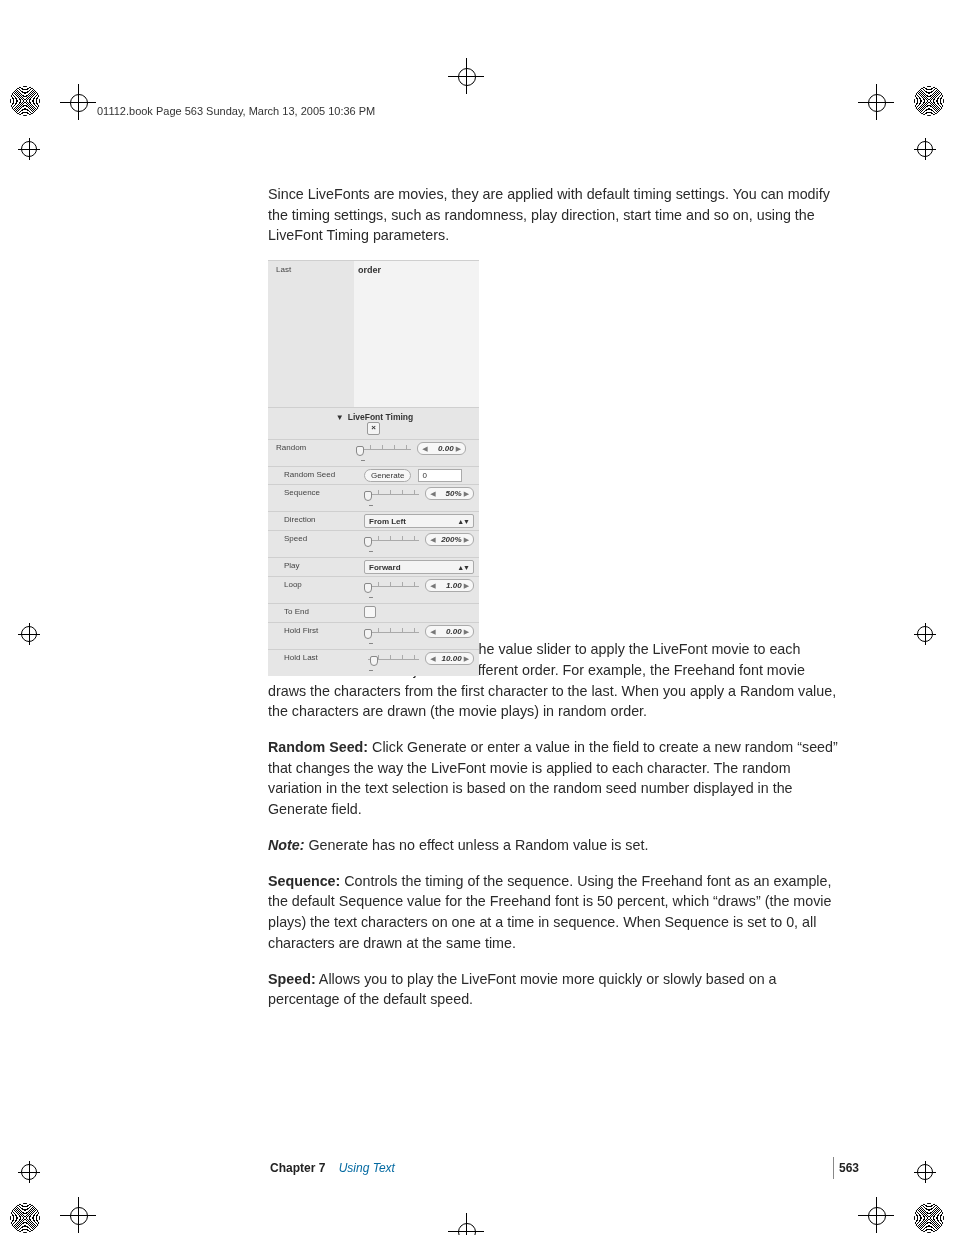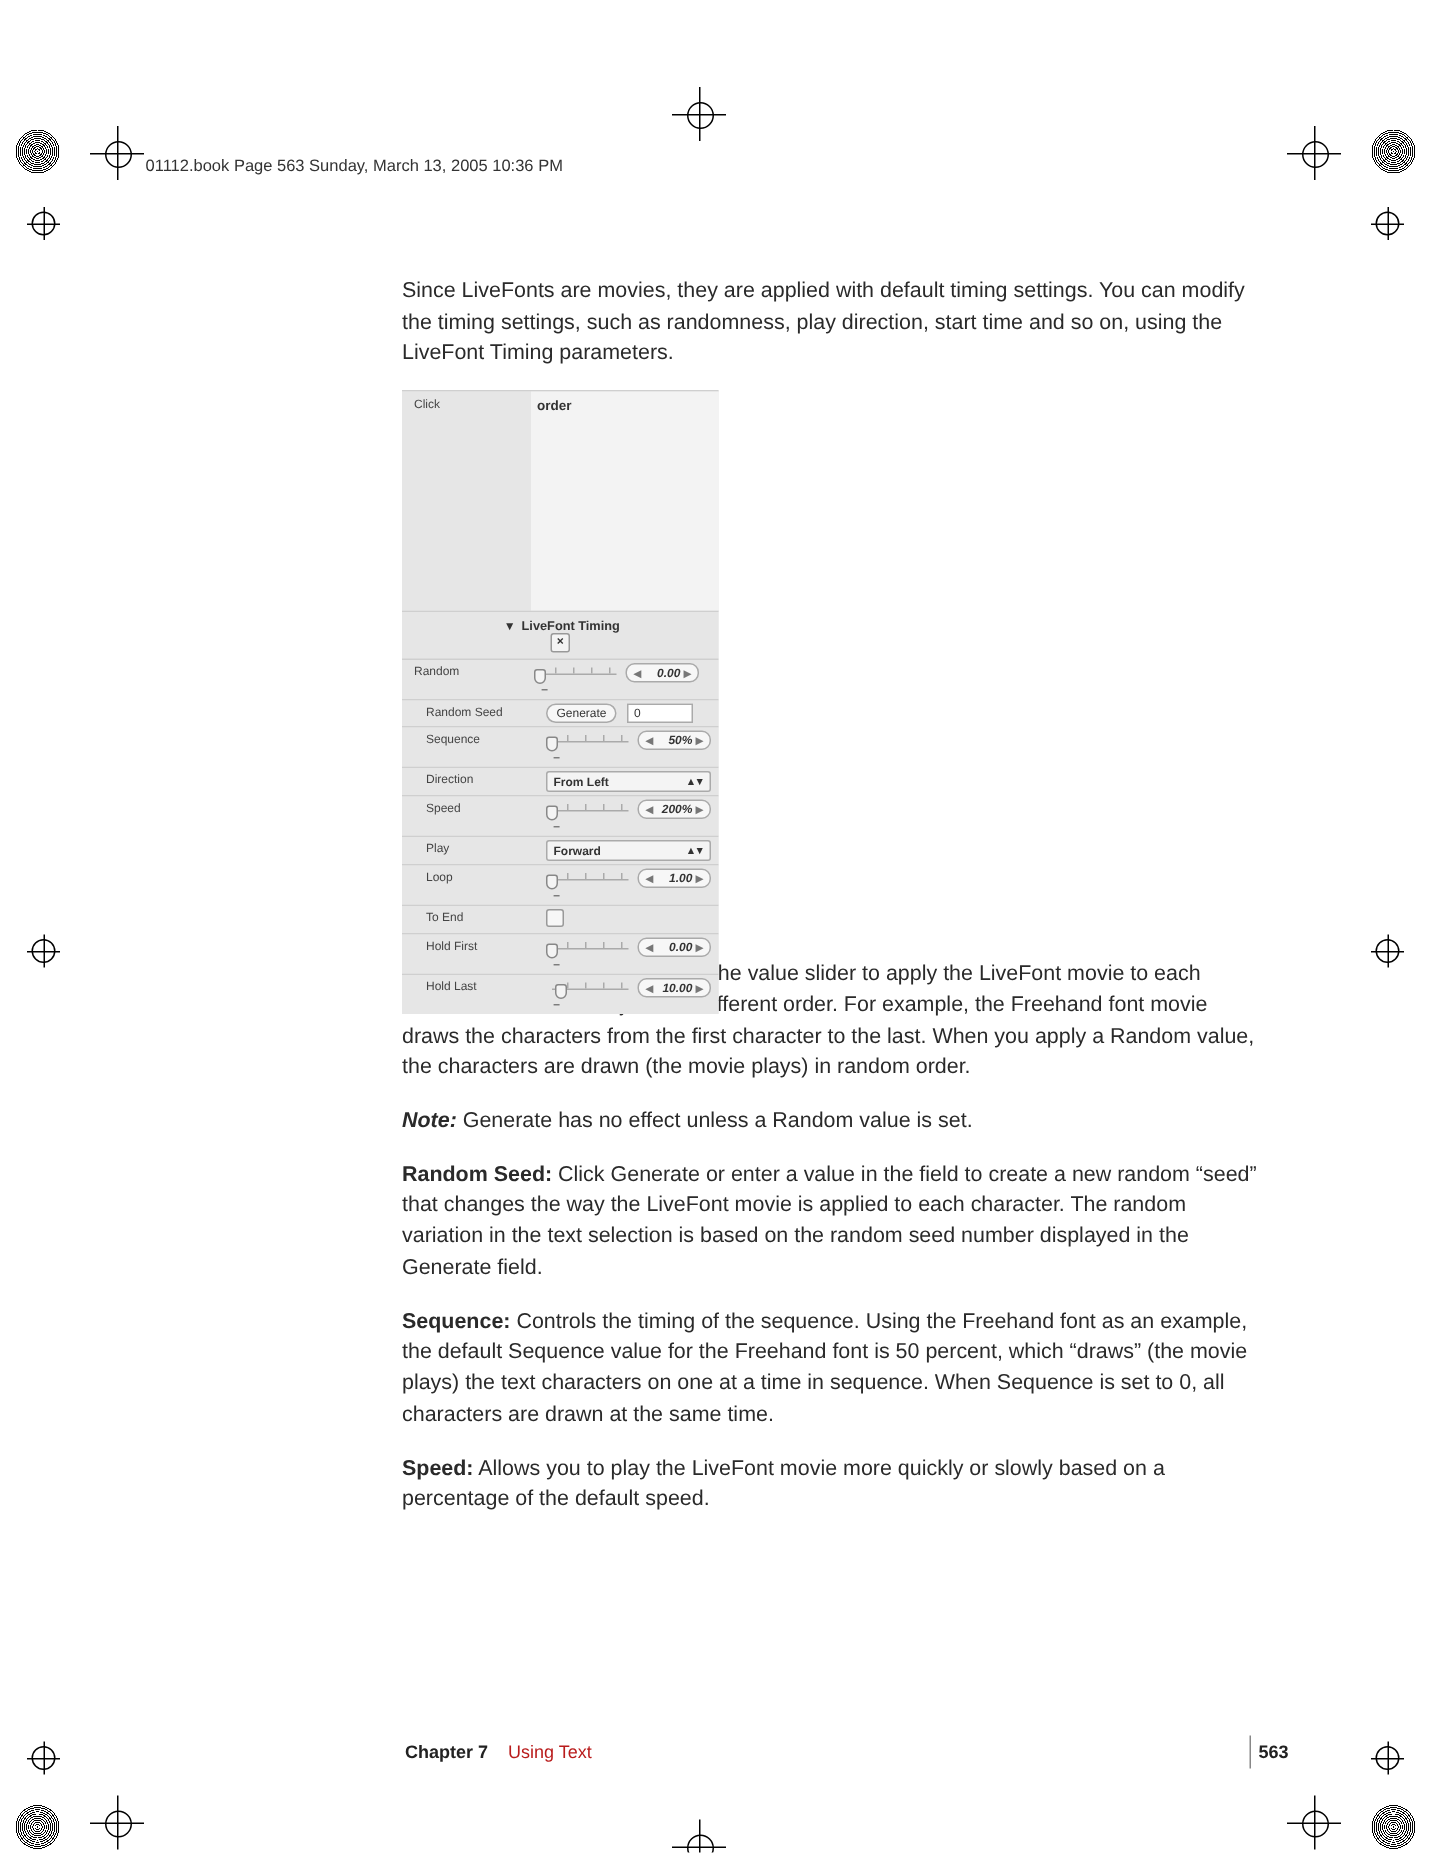--- a/index.html
+++ b/index.html
@@ -37,21 +37,21 @@
   .def-term { font-weight: 700; }
   .note-label { font-weight: 700; font-style: italic; }
   .footer {
     position: absolute;
     left: 270px;
     bottom: 76px;
     font-size: 12px;
     color: #222;
   }
   .footer .chap { font-weight: 700; }
-  .footer .title { color: #b91c1c; margin-left: 10px; }
+  .footer .title { color: #0369a1; margin-left: 10px; font-style: italic; }
   .footer-page {
     position: absolute;
     right: 95px;
     bottom: 76px;
     font-size: 12px;
     font-weight: 700;
   }
   .footer-rule {
     position: absolute;
     right: 120px;
@@ -330,36 +330,36 @@
 
   <div class="body-col">
     <p>Since LiveFonts are movies, they are applied with default timing settings. You can modify the timing settings, such as randomness, play direction, start time and so on, using the LiveFont Timing parameters.</p>
 
     <div class="spacer-img"></div>
 
     <p>
       <span class="def-term">Random:</span><span>  Drag the slider or use the value slider to apply the LiveFont movie to each character in the text object in a different order. For example, the Freehand font movie draws the characters from the first character to the last. When you apply a Random value, the characters are drawn (the movie plays) in random order.</span>
     </p>
     <p>
-      <span class="note-label">Note:</span><span>  Generate has no effect unless a Random value is set.</span>
+      <span class="def-term">Random Seed:</span><span>  Click Generate or enter a value in the field to create a new random “seed” that changes the way the LiveFont movie is applied to each character. The random variation in the text selection is based on the random seed number displayed in the Generate field.</span>
     </p>
     <p>
-      <span class="def-term">Random Seed:</span><span>  Click Generate or enter a value in the field to create a new random “seed” that changes the way the LiveFont movie is applied to each character. The random variation in the text selection is based on the random seed number displayed in the Generate field.</span>
+      <span class="note-label">Note:</span><span>  Generate has no effect unless a Random value is set.</span>
     </p>
     <p>
       <span class="def-term">Sequence:</span><span>  Controls the timing of the sequence. Using the Freehand font as an example, the default Sequence value for the Freehand font is 50 percent, which “draws” (the movie plays) the text characters on one at a time in sequence. When Sequence is set to 0, all characters are drawn at the same time.</span>
     </p>
     <p>
       <span class="def-term">Speed:</span><span>  Allows you to play the LiveFont movie more quickly or slowly based on a percentage of the default speed.</span>
     </p>
   </div>
 
   <div class="ui-fig">
     <div class="row text-top">
-      <div class="lab">Click</div>
+      <div class="lab">Last</div>
       <div class="ctrl">order</div>
     </div>
 
     <div class="section-head">
       <span><span class="tri">▼</span><span>LiveFont Timing</span></span>
       <span class="close-x">×</span>
     </div>
 
     <div class="row">
       <div class="lab" style="">Random</div>

